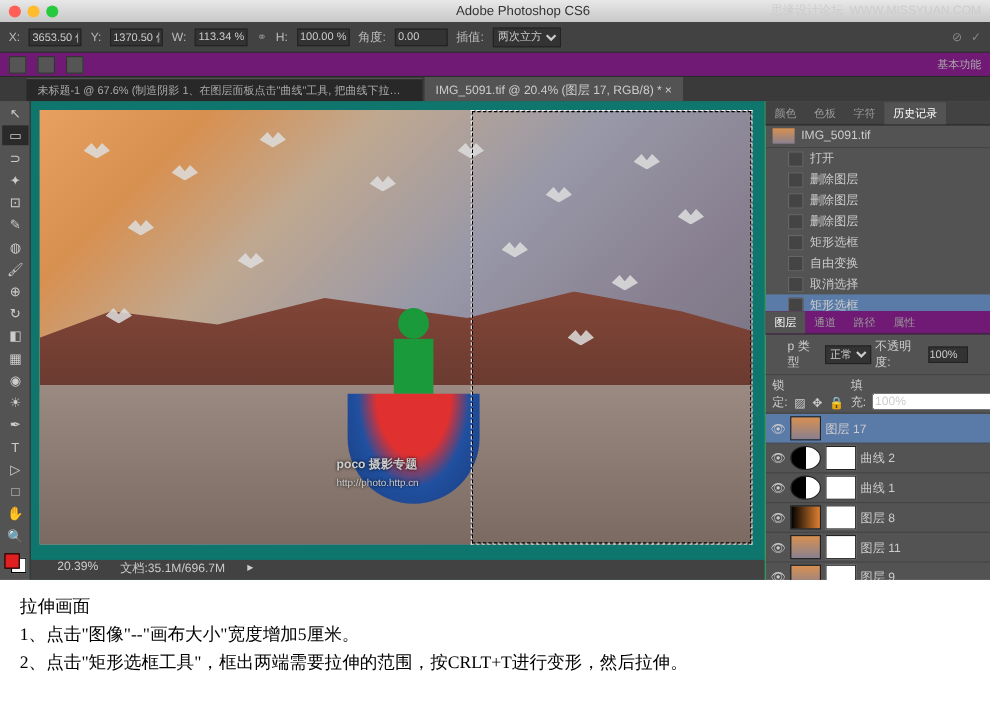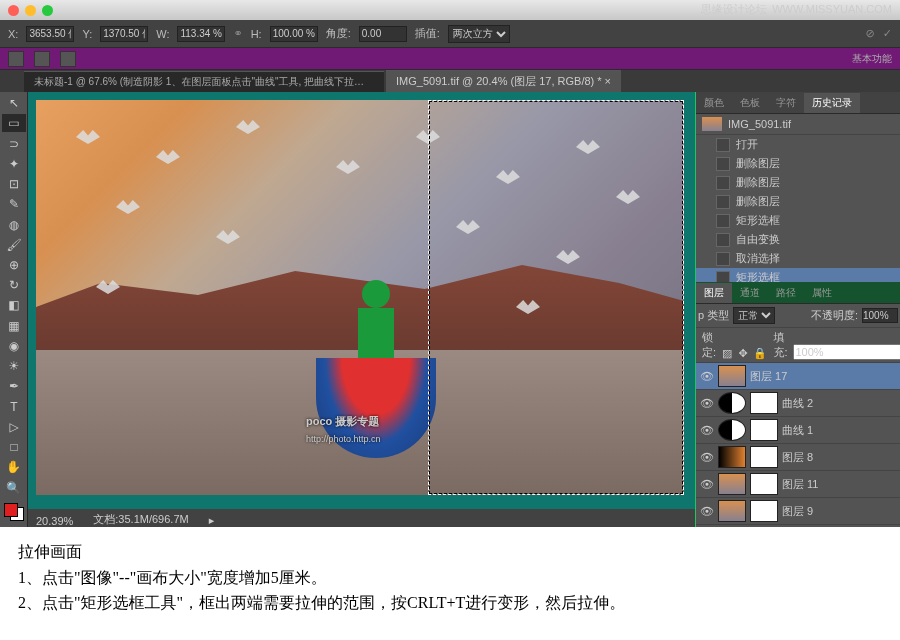--- a/index.html
+++ b/index.html
@@ -32,33 +32,33 @@
 .building{position:absolute;bottom:140px;left:0;right:0;height:120px;background:linear-gradient(#8a4a3a,#6a3a30);clip-path:polygon(0 100%,0 60%,10% 40%,25% 50%,40% 30%,60% 45%,75% 25%,90% 40%,100% 55%,100% 100%)}
 .ground{position:absolute;bottom:0;left:0;right:0;height:145px;background:linear-gradient(#9a8a82,#7a6a62)}
 .woman{position:absolute;left:280px;top:180px;width:120px;height:180px}
 .woman .head{width:28px;height:28px;background:#1a9a3a;border-radius:50%;margin:0 auto}
 .woman .body{width:36px;height:50px;background:#1a9a3a;margin:0 auto}
 .woman .skirt{width:120px;height:100px;background:radial-gradient(ellipse at top,#e03030 40%,#2050a0 60%,#1a3a7a 100%);border-radius:0 0 60px 60px}
 .bird{position:absolute;width:24px;height:14px;background:#ddd;clip-path:polygon(0 50%,30% 0,50% 40%,70% 0,100% 50%,50% 100%);opacity:.85}
 .selection{position:absolute;left:400px;top:8px;width:256px;height:395px;border:1px dashed #fff;outline:1px dashed #000;outline-offset:-2px}
 .poco{position:absolute;left:270px;bottom:50px;color:#fff;font-size:14px;font-weight:bold;text-shadow:0 0 3px #000}
 .poco .sub{font-size:9px;font-weight:normal}
-.status{position:absolute;bottom:0;left:28px;right:205px;height:18px;background:#424242;display:flex;align-items:flex-end;padding:0 8px;gap:20px;font-size:10px;color:#bbb}
+.status{position:absolute;bottom:0;left:28px;right:205px;height:18px;background:#424242;display:flex;align-items:flex-start;padding:0 24px;gap:20px;font-size:10px;color:#bbb}
 .panels{width:205px;background:#535353;border-left:1px solid #22c55e;display:flex;flex-direction:column}
 .panel-tabs{height:22px;background:#424242;display:flex;align-items:center;border-bottom:1px solid #2a2a2a}
 .ptab{padding:3px 8px;font-size:10px;color:#999}
 .ptab.active{background:#535353;color:#fff}
 .history{height:168px;overflow:auto}
 .hist-file{display:flex;align-items:center;padding:3px 6px;gap:6px;border-bottom:1px solid #444}
 .hist-file .thumb{width:20px;height:14px;background:linear-gradient(#d89050,#888090)}
 .hist-item{display:flex;align-items:center;padding:2px 6px 2px 20px;gap:6px;font-size:10px}
 .hist-item.sel{background:#5a7aa8}
 .hist-item .hic{width:14px;height:14px;border:1px solid #666;background:#444}
-.layers-head{height:22px;background:#14532d;display:flex;align-items:center;border-bottom:1px solid #2a2a2a}
-.layers-opts{padding:3px 2px;display:flex;align-items:center;gap:4px;font-size:10px;border-bottom:1px solid #444}
+.layers-head{height:22px;background:#701a75;display:flex;align-items:center;border-bottom:1px solid #2a2a2a}
+.layers-opts{padding:3px 20px;display:flex;align-items:center;gap:4px;font-size:10px;border-bottom:1px solid #444}
 .layers-opts select{background:#333;border:1px solid #222;color:#ccc;height:17px;font-size:10px}
 .layers-opts .opac{margin-left:auto}
 .layers-opts input{width:36px;background:#333;border:1px solid #222;color:#ccc;height:15px;font-size:10px}
 .lock-row{padding:2px 6px;display:flex;align-items:flex-end;gap:6px;font-size:10px;border-bottom:1px solid #444}
 .lock-row .fill{margin-left:auto}
 .layers{overflow:auto;flex:1}
 .layer{display:flex;align-items:center;padding:2px 4px;gap:4px;border-bottom:1px solid #444;font-size:10px}
 .layer.sel{background:#5a7aa8}
 .layer .eye{width:14px;text-align:center}
 .layer .lthumb{width:28px;height:22px;background:#666;border:1px solid #222}
@@ -70,20 +70,21 @@
 .instructions p{color:#000000;font-size:16px;line-height:1.6;font-family:"SimSun",serif}
 </style>
 </head>
 <body>
 
 <div class="app">
   <div class="titlebar">
     <div class="traffic tr"></div>
     <div class="traffic ty"></div>
     <div class="traffic tg"></div>
+    <div class="titlebar-title">Adobe Photoshop CS6</div>
   </div>
   <div class="watermark"><span>思缘设计论坛</span>&nbsp;&nbsp;<span>WWW.MISSYUAN.COM</span></div>
 
   <div class="optbar">
     <span class="lbl">X:</span>
       <input value="3653.50 像" style="">
     <span class="lbl">Y:</span>
       <input value="1370.50 像" style="">
     <span class="lbl">W:</span>
       <input value="113.34 %" style="">

